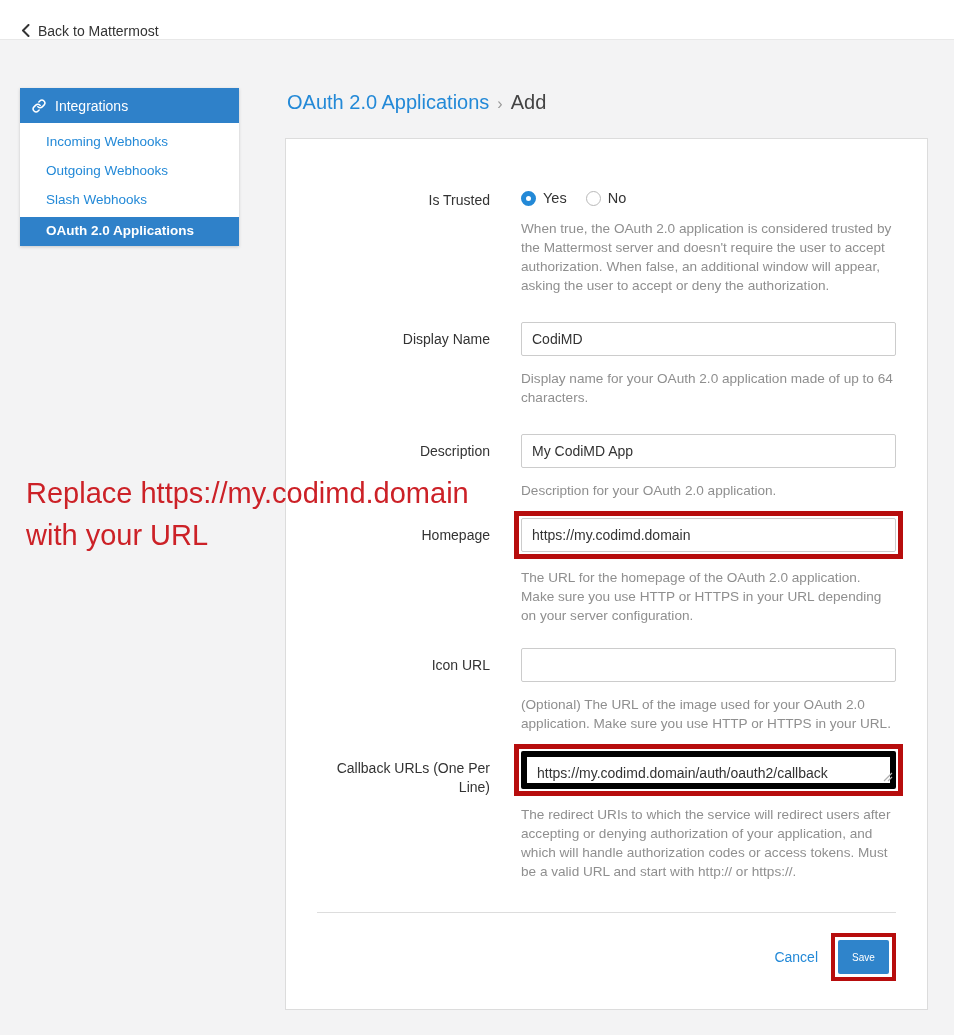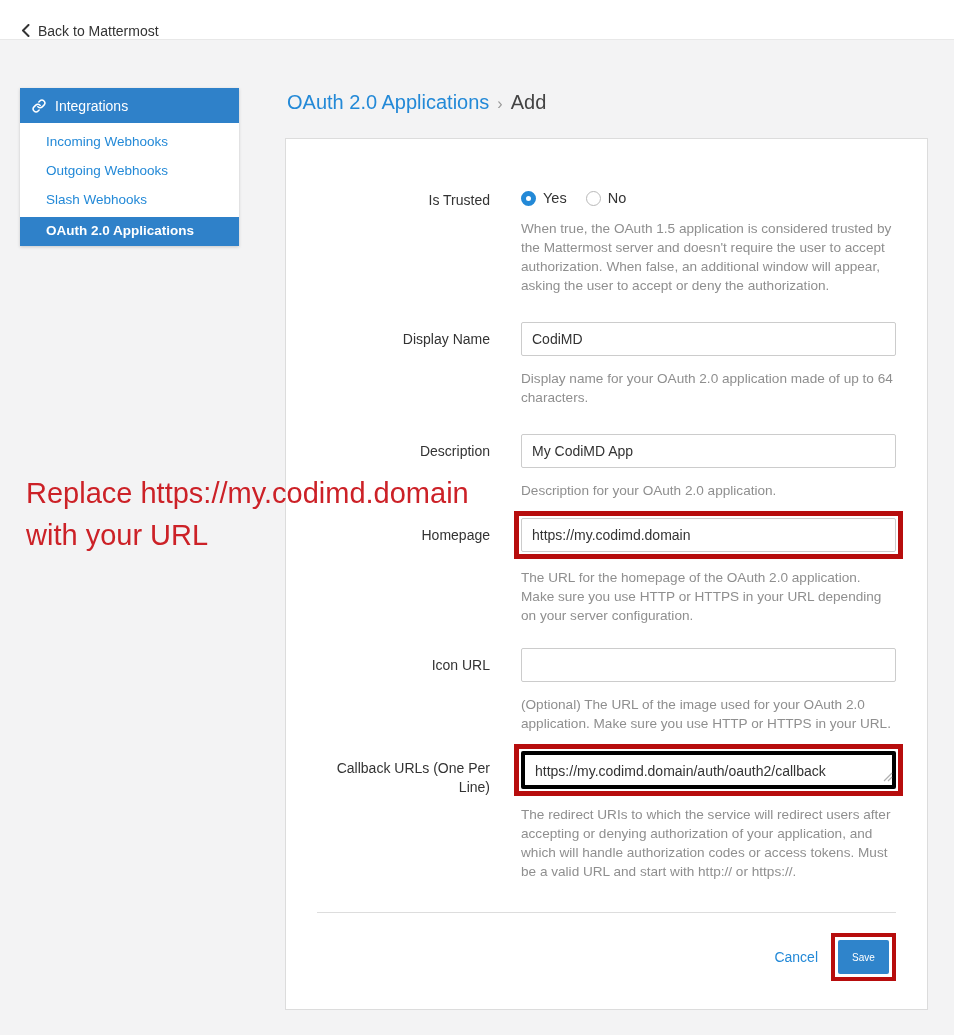--- a/index.html
+++ b/index.html
@@ -71,21 +71,21 @@
   .mb-23 { margin-bottom: 23px; }
   .mb-18 { margin-bottom: 18px; }
 
   .text-input {
     width: 100%; height: 34px; border: 1px solid #ccc; border-radius: 2px;
     padding: 0 10px; font-size: 14px; color: #333;
     font-family: inherit; background: #fff; display: block; outline: none;
   }
   .textarea-wrap { position: relative; }
   textarea.text-area {
-    width: 100%; height: 38px; border: 4px solid #000000; border-radius: 2px;
+    width: 100%; height: 38px; border: 6px solid #000000; border-radius: 2px;
     padding: 8px 23px 0 10px; font-size: 14px; color: #333;
     font-family: inherit; resize: none; overflow: hidden;
     white-space: nowrap; display: block; outline: none; background: #fff;
   }
   .resize-grip { position: absolute; right: 3px; bottom: 4px; pointer-events: auto; cursor: nwse-resize; }
 
   .help {
     color: #8f8f8f; font-size: 13.6px; line-height: 19px;
     margin: 13px 0 0 0;
   }
@@ -174,21 +174,21 @@
       <div class="radio-group">
         <span class="radio-option">
           <span class="radio-dot checked"></span>
           <span class="radio-text">Yes</span>
         </span>
         <span class="radio-option">
           <span class="radio-dot"></span>
           <span class="radio-text">No</span>
         </span>
       </div>
-      <p class="help">When true, the OAuth 1.5 application is considered trusted by the Mattermost server and doesn't require the user to accept authorization. When false, an additional window will appear, asking the user to accept or deny the authorization.</p>
+      <p class="help">When true, the OAuth 2.0 application is considered trusted by the Mattermost server and doesn't require the user to accept authorization. When false, an additional window will appear, asking the user to accept or deny the authorization.</p>
     </div>
   </div>
 
   <div class="form-row mb-27">
     <div class="form-label"><span class="lbl">Display Name</span></div>
     <div class="form-control">
       <input type="text" class="text-input" value="CodiMD" style="">
       <p class="help">Display name for your OAuth 2.0 application made of up to 64 characters.</p>
     </div>
   </div>

